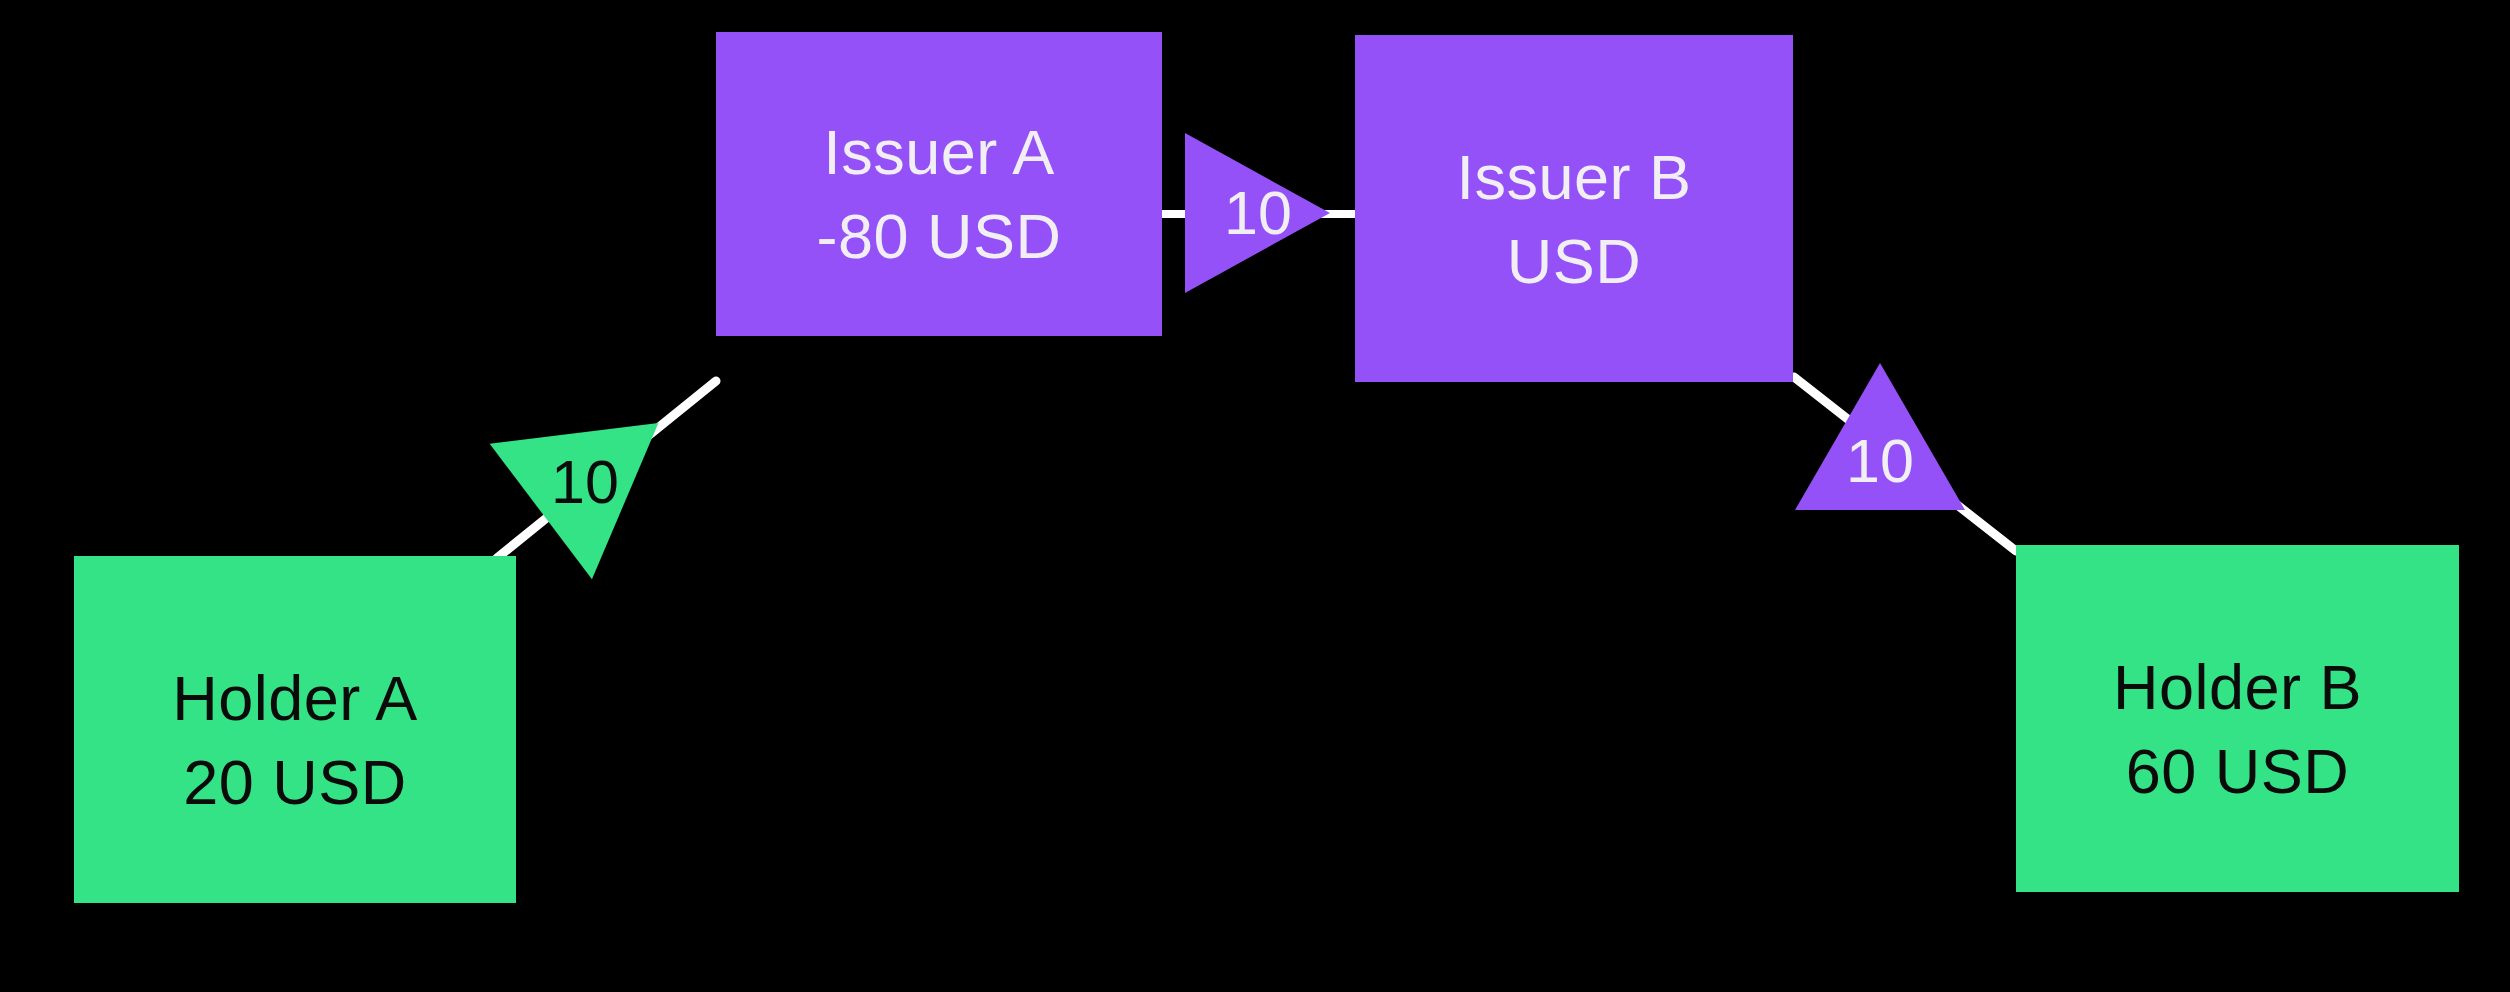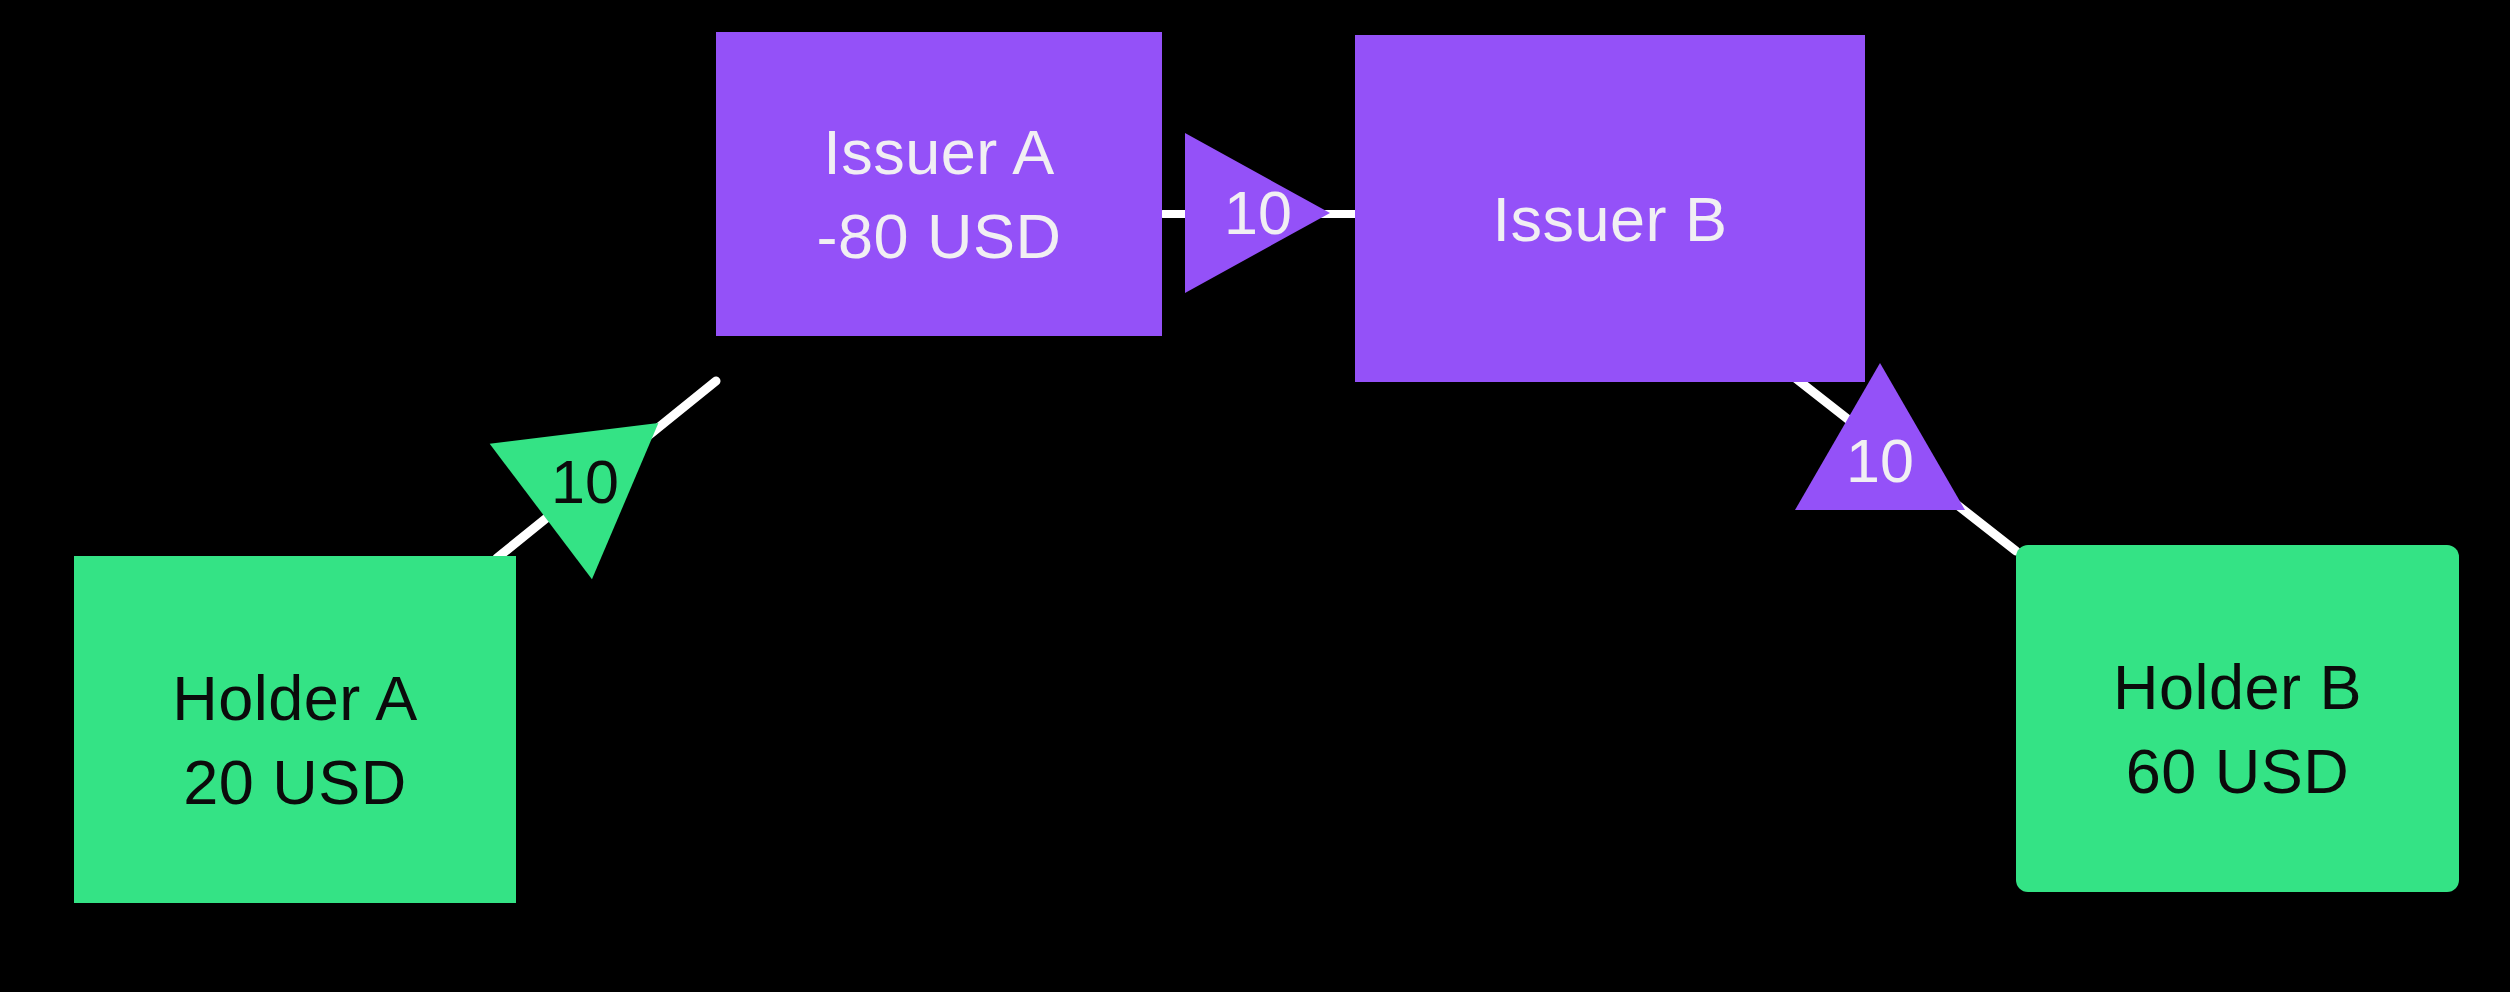--- a/index.html
+++ b/index.html
@@ -39,22 +39,22 @@
   .node.issuer {
     background: var(--issuer-fill, #9451F8);
     color: var(--issuer-text, #F1EFF3);
   }
   .node.holder {
     background: var(--holder-fill, #34E385);
     color: var(--holder-text, #0B0B0B);
   }
   .node-holder-a { left: 74px;   top: 556px; width: 442px; height: 347px; align-items: center; }
   .node-issuer-a { left: 716px;  top: 32px;  width: 446px; height: 304px; }
-  .node-issuer-b { left: 1355px; top: 35px;  width: 510px; height: 347px; }
-  .node-holder-b { left: 2016px; top: 545px; width: 443px; height: 347px; border-radius: 12px; }
+  .node-issuer-b { left: 1355px; top: 35px;  width: 438px; height: 347px; }
+  .node-holder-b { left: 2016px; top: 545px; width: 443px; height: 347px; }
 
   .flow-label {
     position: absolute;
     transform: translate(-50%, -50%);
     font-size: 61px;
     line-height: 47px;
     white-space: nowrap;
   }
   .flow-label.on-holder { color: var(--holder-text, #0B0B0B); }
   .flow-label.on-issuer { color: var(--issuer-text, #F1EFF3); }
@@ -88,20 +88,21 @@
   <div class="node issuer node-issuer-a">
     <div class="node-text">
       <div>Issuer A</div>
       <div>-80 USD</div>
     </div>
   </div>
 
   <div class="node issuer node-issuer-b">
     <div class="node-text">
       <div>Issuer B</div>
+      <div>USD</div>
     </div>
   </div>
 
   <div class="node holder node-holder-b">
     <div class="node-text">
       <div>Holder B</div>
       <div>60 USD</div>
     </div>
   </div>
 

